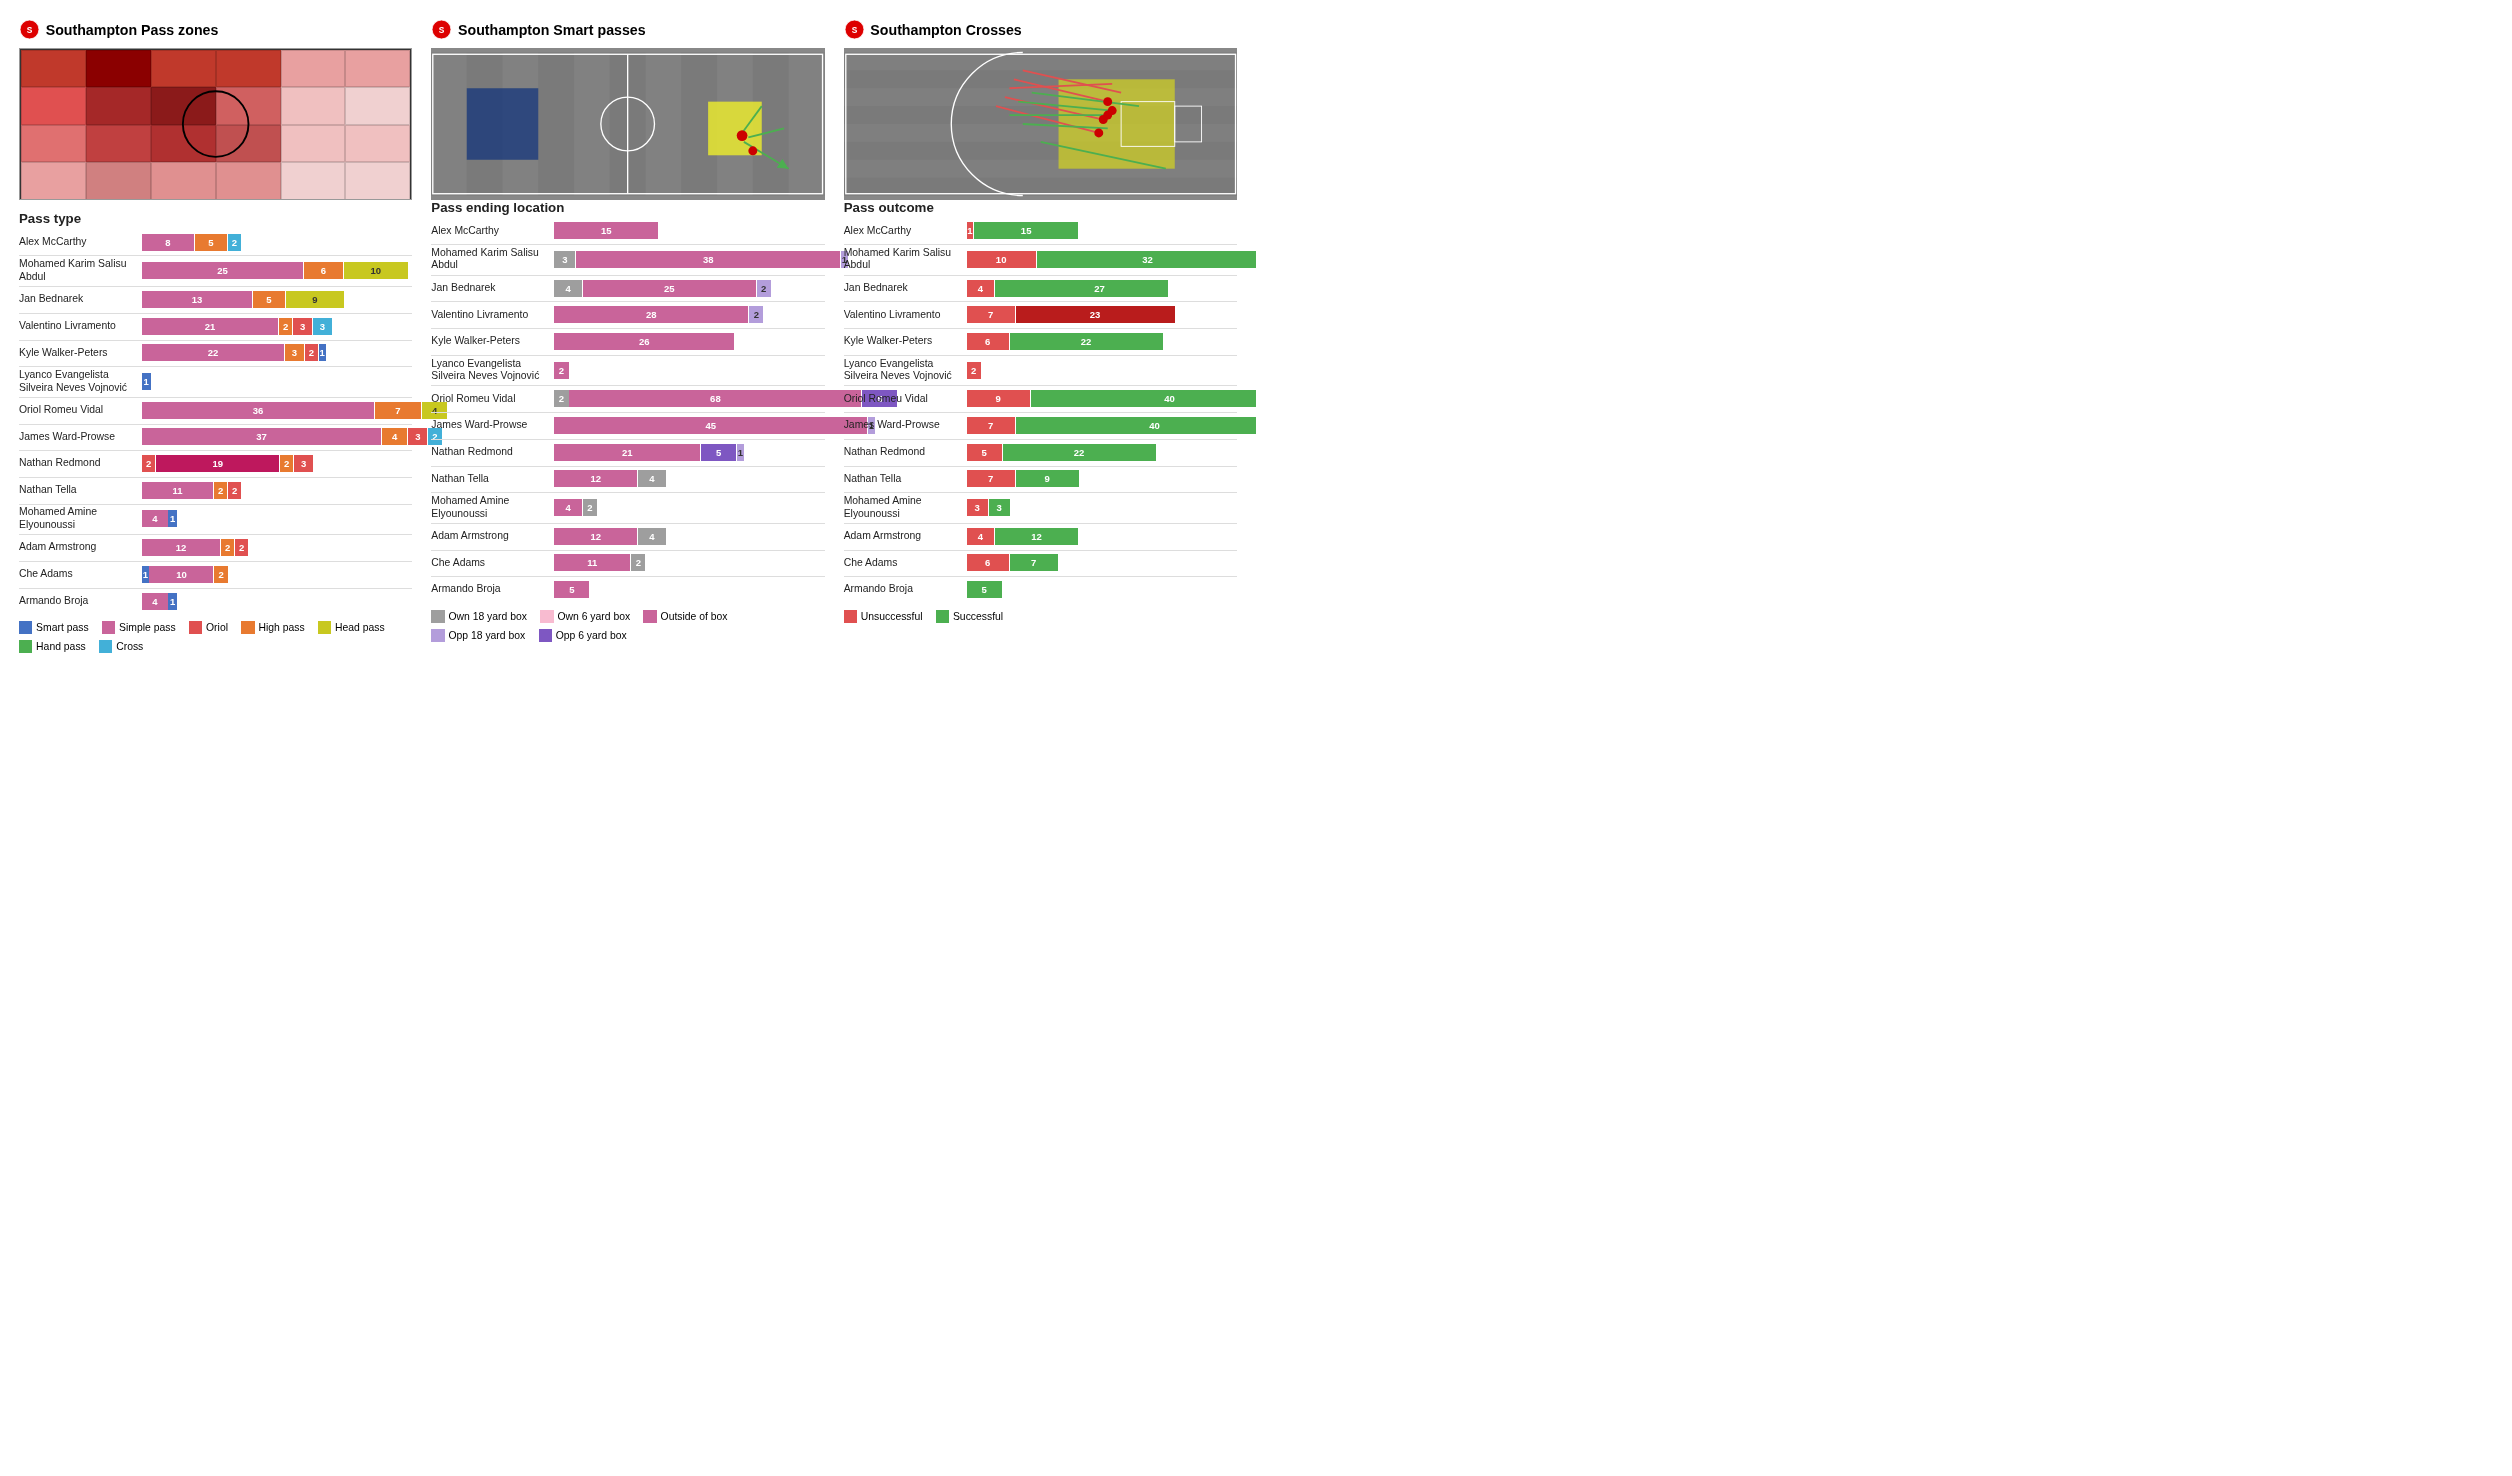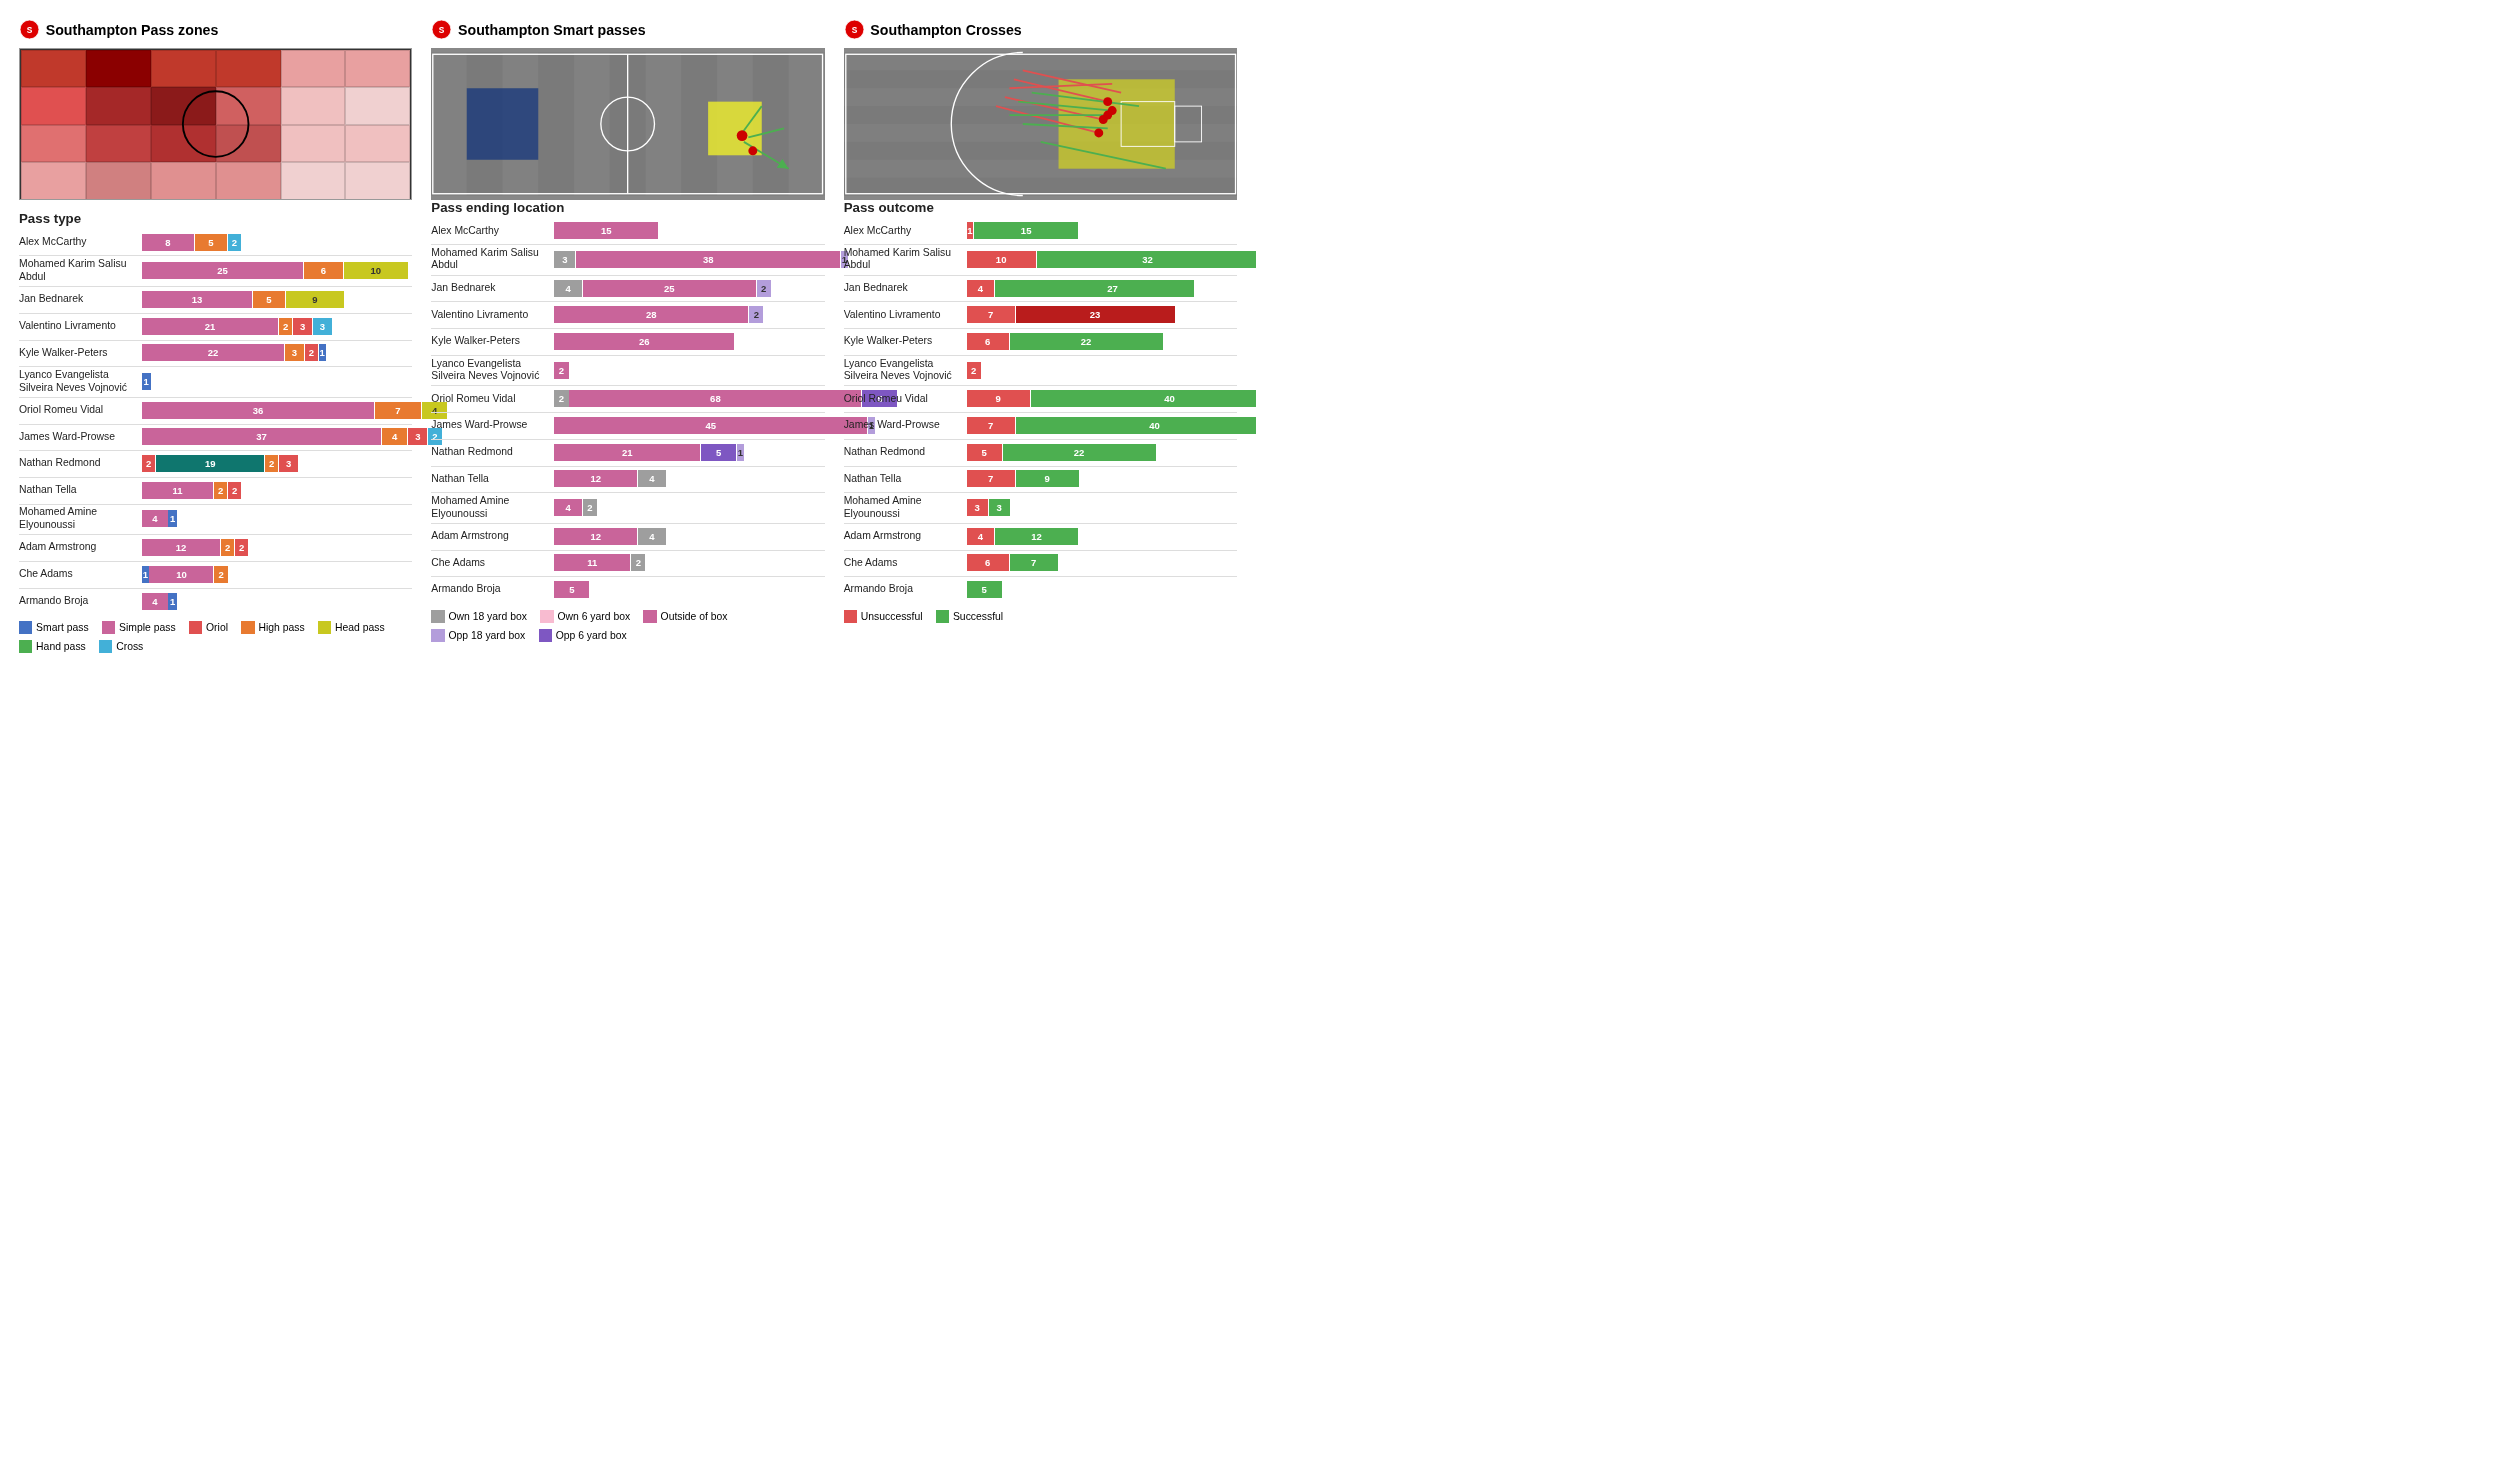--- a/index.html
+++ b/index.html
@@ -250,21 +250,21 @@
             <div class="bar-seg" style="background: rgb(232, 122, 48); width: 25.6px;">4</div>
             <div class="bar-seg" style="background: rgb(224, 80, 80); width: 19px;">3</div>
             <div class="bar-seg" style="background: rgb(66, 176, 216); width: 13.3px;">2</div>
           </div>
         </div>
         <hr class="divider">
         <div class="chart-row">
           <div class="player-name">Nathan Redmond</div>
           <div class="bar-area">
             <div class="bar-seg" style="background: rgb(224, 80, 80); width: 13.3px;">2</div>
-            <div class="bar-seg" style="background: #0f766e; width: 108px;">19</div>
+            <div class="bar-seg" style="background: #be185d; width: 123px;">19</div>
             <div class="bar-seg" style="background: rgb(232, 122, 48); width: 13.3px;">2</div>
             <div class="bar-seg" style="background: rgb(224, 80, 80); width: 19px;">3</div>
           </div>
         </div>
         <hr class="divider">
         <div class="chart-row">
           <div class="player-name">Nathan Tella</div>
           <div class="bar-area">
             <div class="bar-seg" style="background: rgb(201, 100, 154); width: 71px;">11</div>
             <div class="bar-seg" style="background: rgb(232, 122, 48); width: 13.3px;">2</div>
@@ -586,21 +586,21 @@
           <div class="bar-area">
             <div class="bar-seg" style="background: rgb(224, 80, 80); width: 69px;">10</div>
             <div class="bar-seg" style="background: rgb(76, 175, 80); width: 222px;">32</div>
           </div>
         </div>
         <hr class="divider">
         <div class="chart-row">
           <div class="player-name">Jan Bednarek</div>
           <div class="bar-area">
             <div class="bar-seg" style="background: rgb(224, 80, 80); width: 27.5px;">4</div>
-            <div class="bar-seg" style="background: rgb(76, 175, 80); width: 199px; padding-left: 36px;">27</div>
+            <div class="bar-seg" style="background: rgb(76, 175, 80); width: 173px; padding-left: 36px;">27</div>
           </div>
         </div>
         <hr class="divider">
         <div class="chart-row">
           <div class="player-name">Valentino Livramento</div>
           <div class="bar-area">
             <div class="bar-seg" style="background: rgb(224, 80, 80); width: 48px;">7</div>
             <div class="bar-seg" style="background: #b91c1c; width: 159px;">23</div>
           </div>
         </div>

